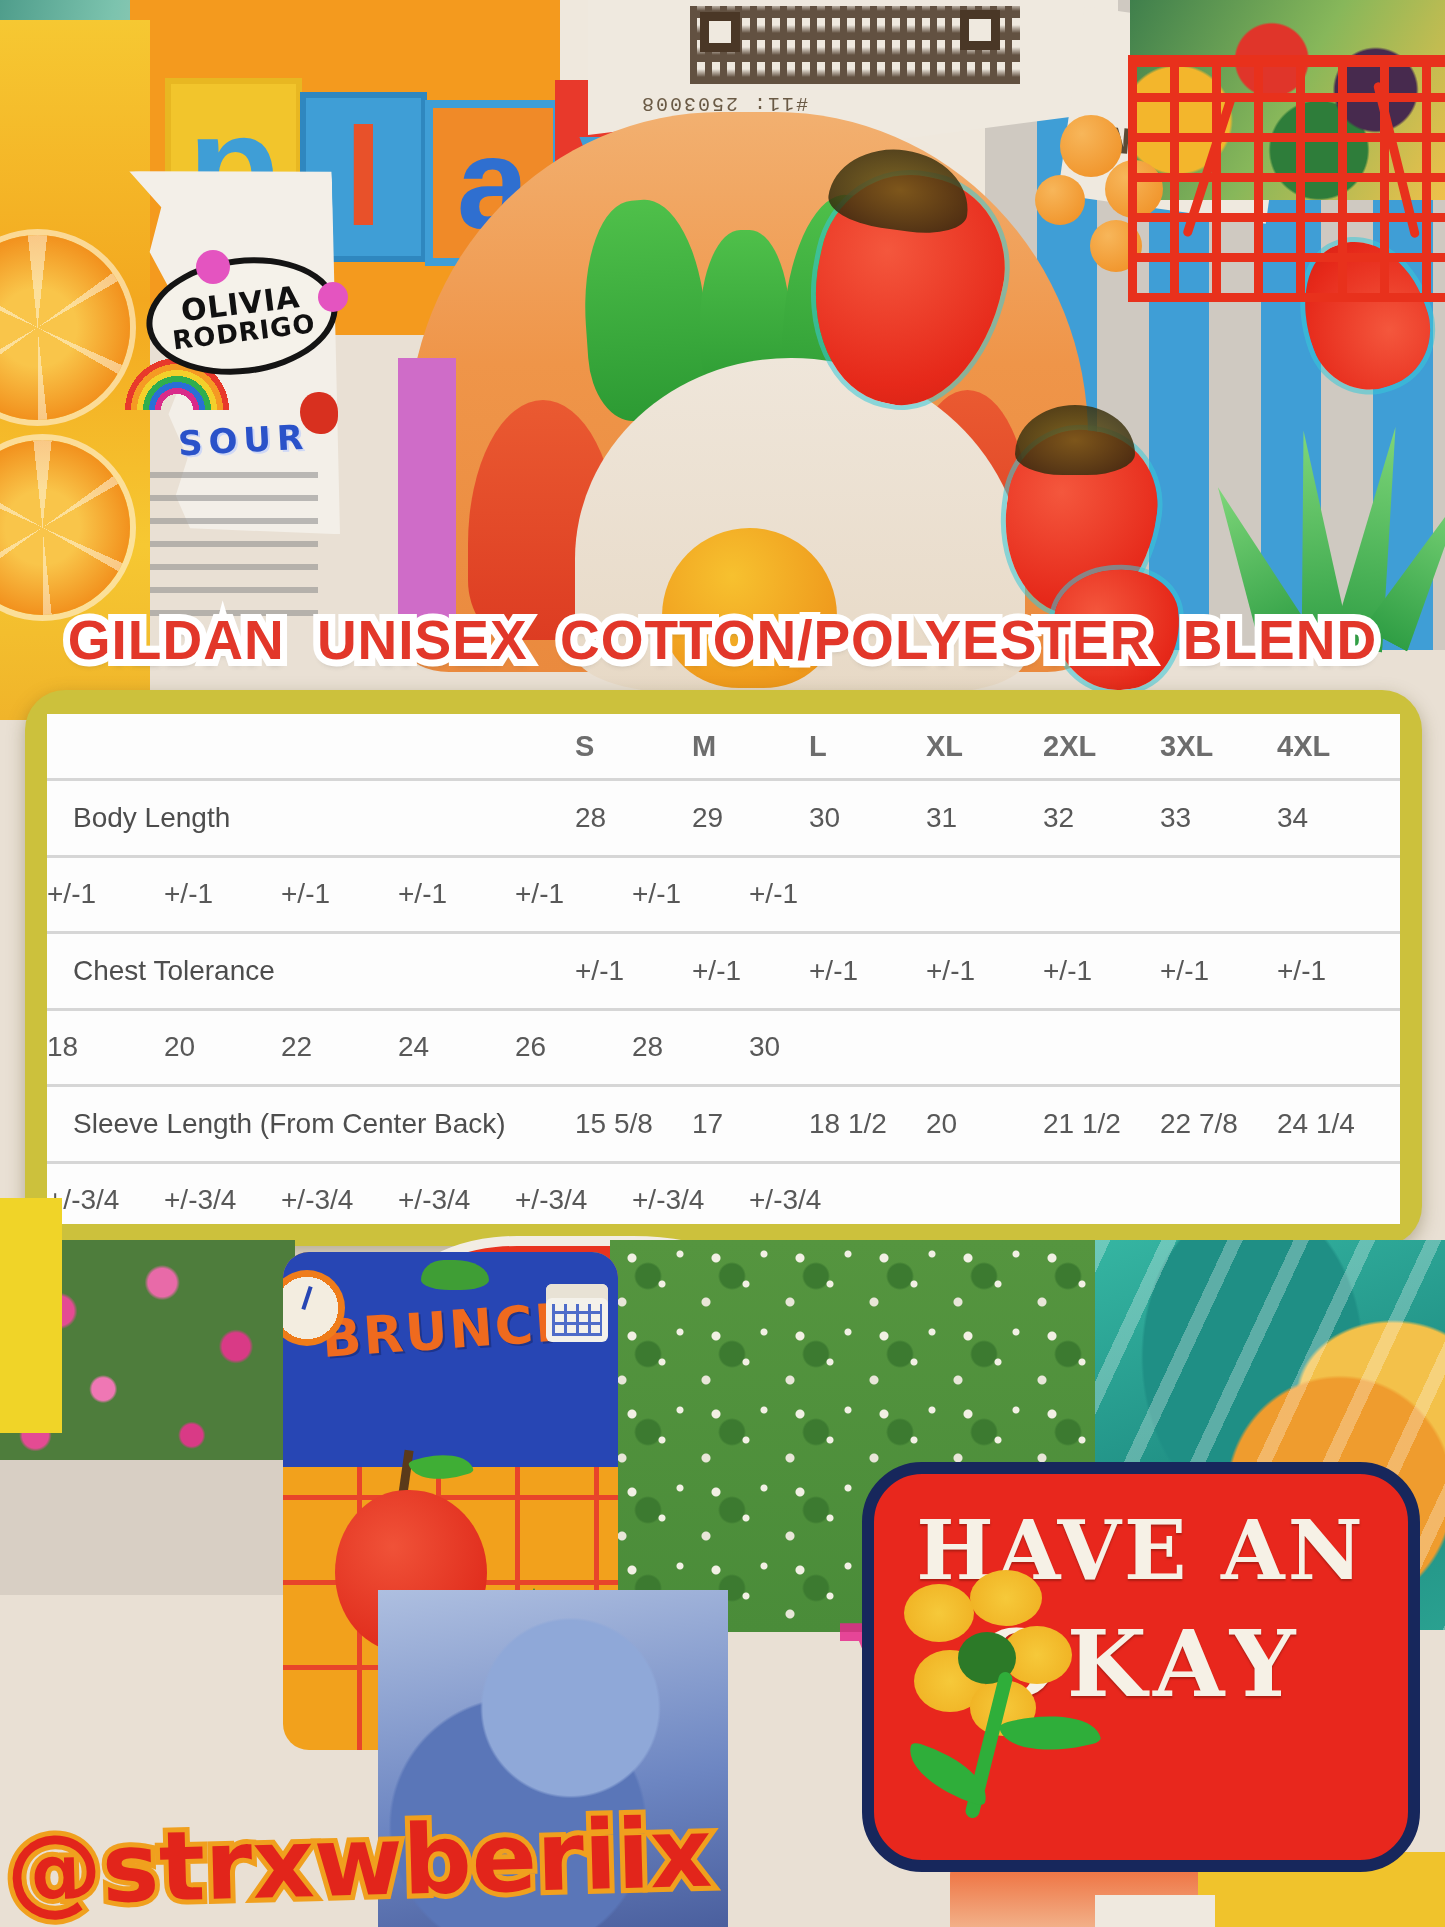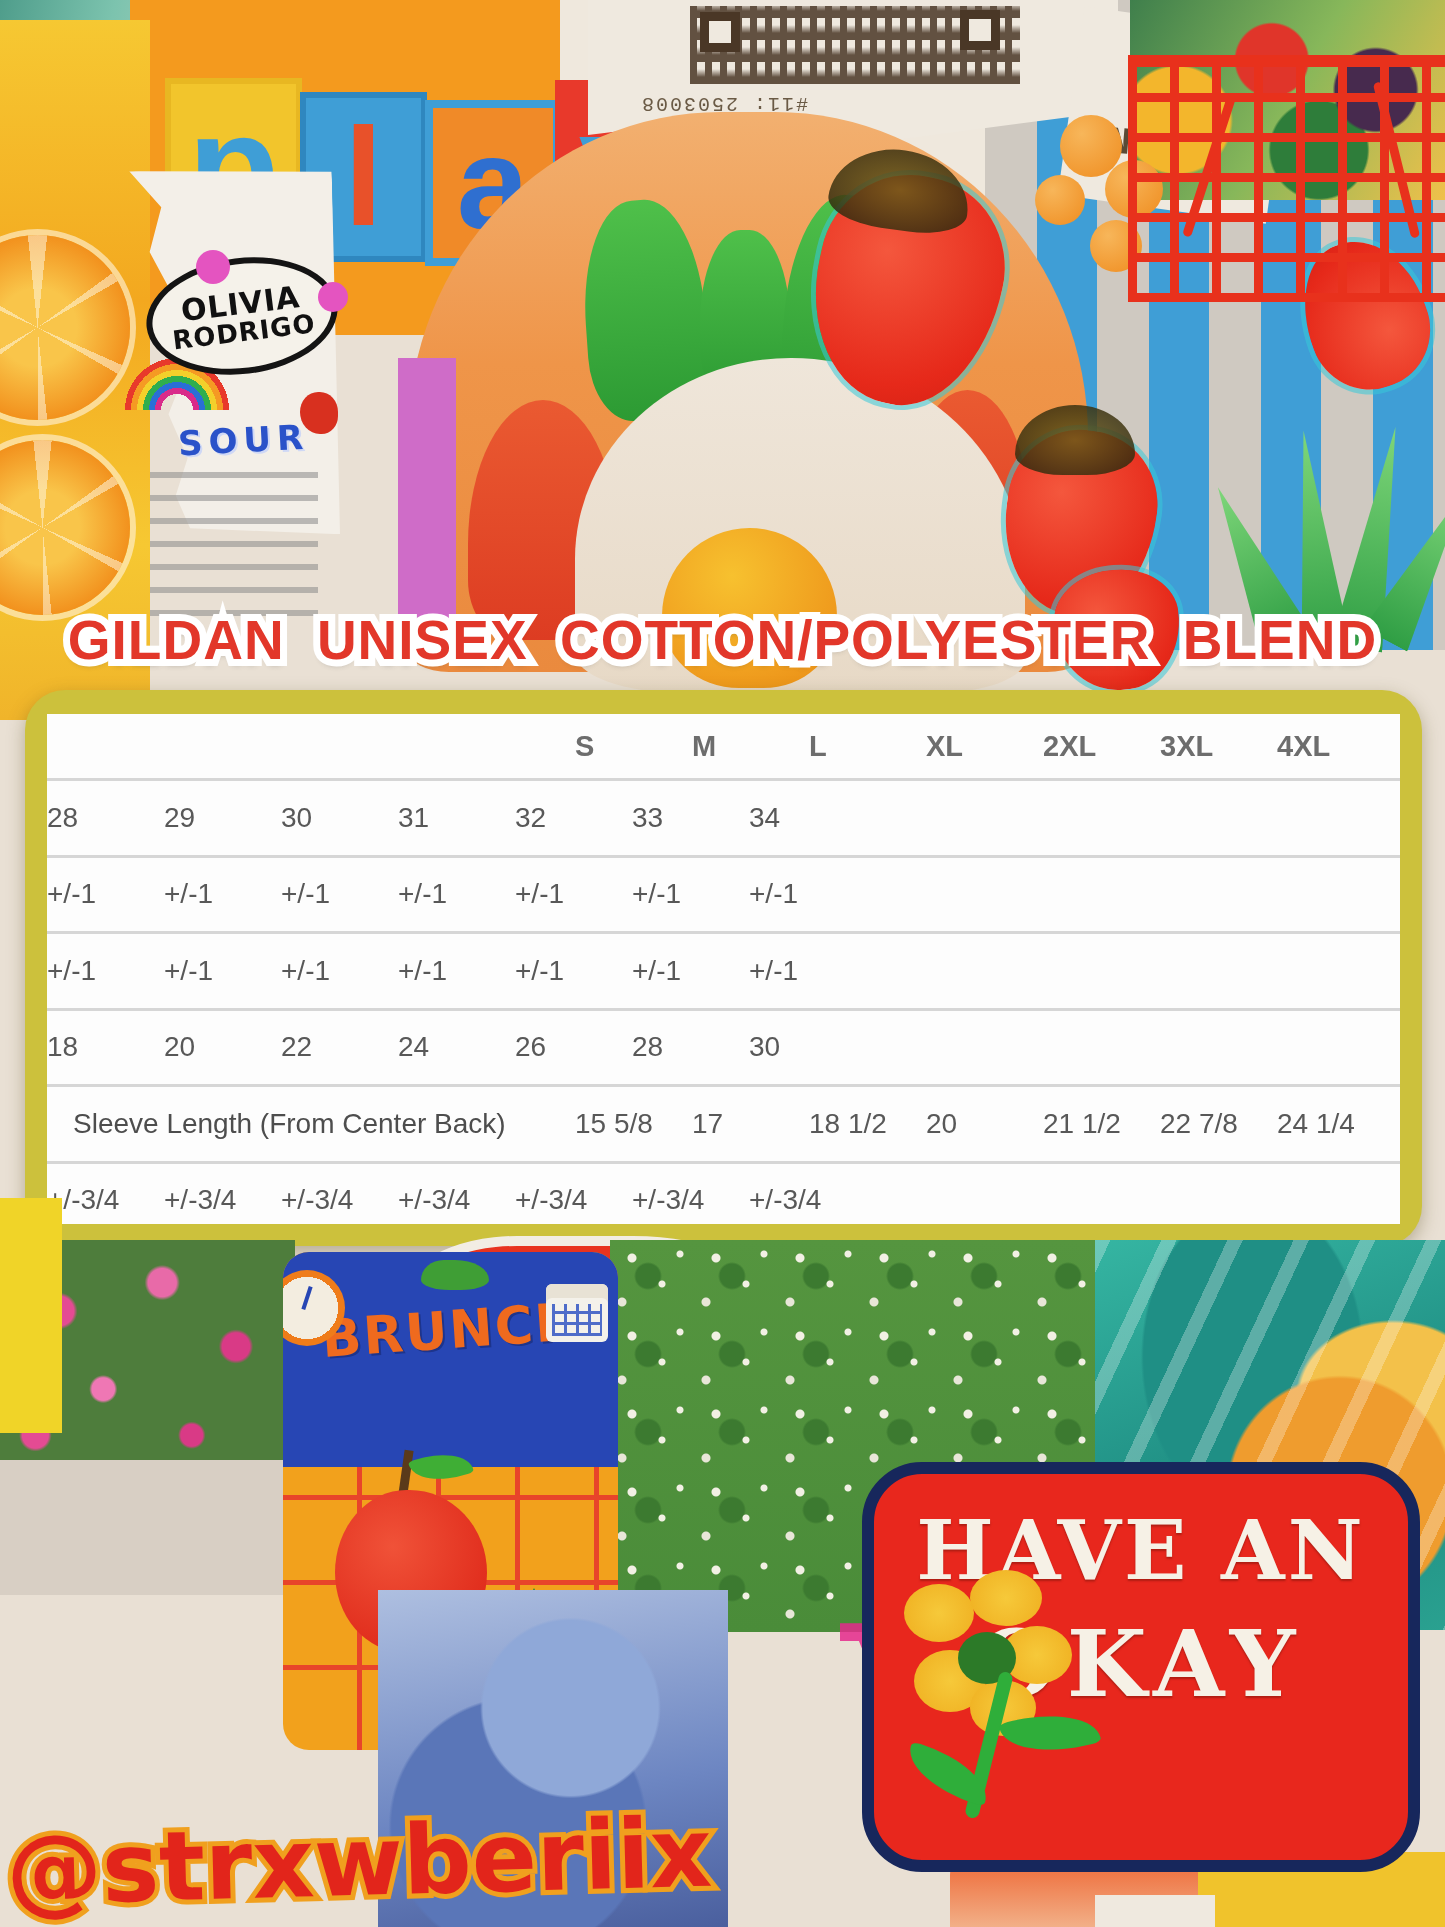--- a/index.html
+++ b/index.html
@@ -296,38 +296,40 @@
       <div class="th cell">S</div>
           <div class="th cell">M</div>
           <div class="th cell">L</div>
           <div class="th cell">XL</div>
           <div class="th cell">2XL</div>
           <div class="th cell">3XL</div>
           <div class="th cell">4XL</div>
         </div>
       <div>
           <div class="trow">
+            <div class="tlabel cell">Body Length</div>
             <div class="tval cell">28</div>
             <div class="tval cell">29</div>
             <div class="tval cell">30</div>
             <div class="tval cell">31</div>
             <div class="tval cell">32</div>
             <div class="tval cell">33</div>
             <div class="tval cell">34</div>
           </div>
           <div class="trow">
             <div class="tval cell">+/-1</div>
             <div class="tval cell">+/-1</div>
             <div class="tval cell">+/-1</div>
             <div class="tval cell">+/-1</div>
             <div class="tval cell">+/-1</div>
             <div class="tval cell">+/-1</div>
             <div class="tval cell">+/-1</div>
           </div>
           <div class="trow">
+            <div class="tlabel cell">Chest Tolerance</div>
             <div class="tval cell">+/-1</div>
             <div class="tval cell">+/-1</div>
             <div class="tval cell">+/-1</div>
             <div class="tval cell">+/-1</div>
             <div class="tval cell">+/-1</div>
             <div class="tval cell">+/-1</div>
             <div class="tval cell">+/-1</div>
           </div>
           <div class="trow">
             <div class="tval cell">18</div>

